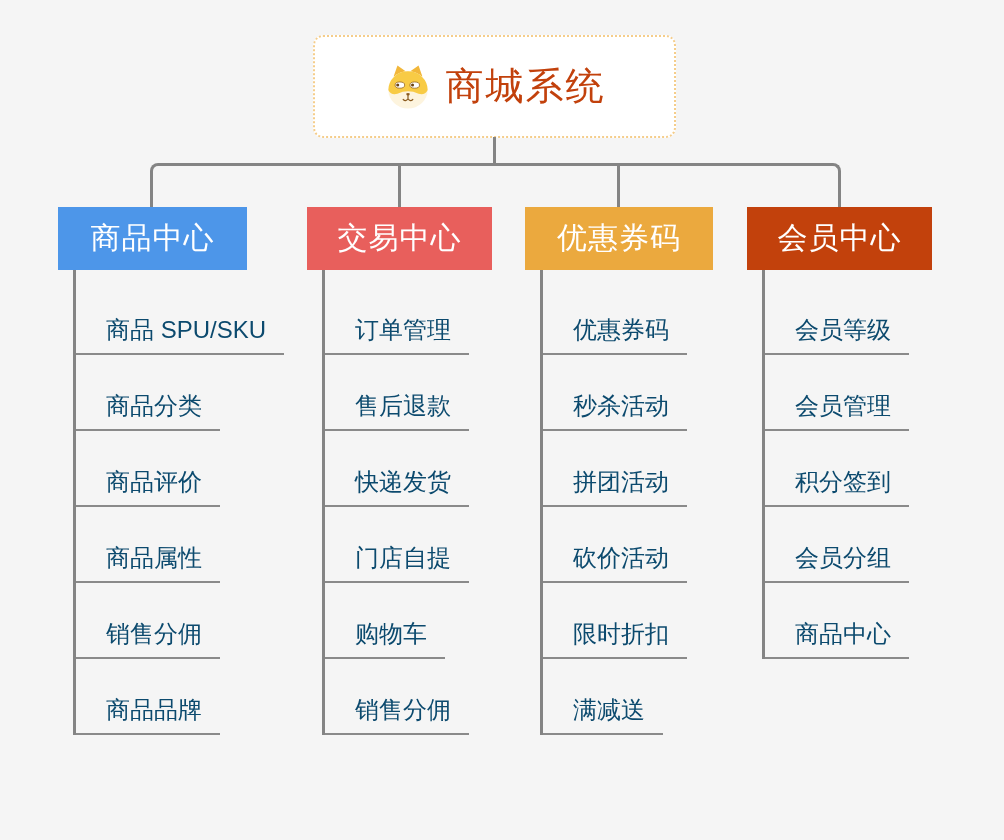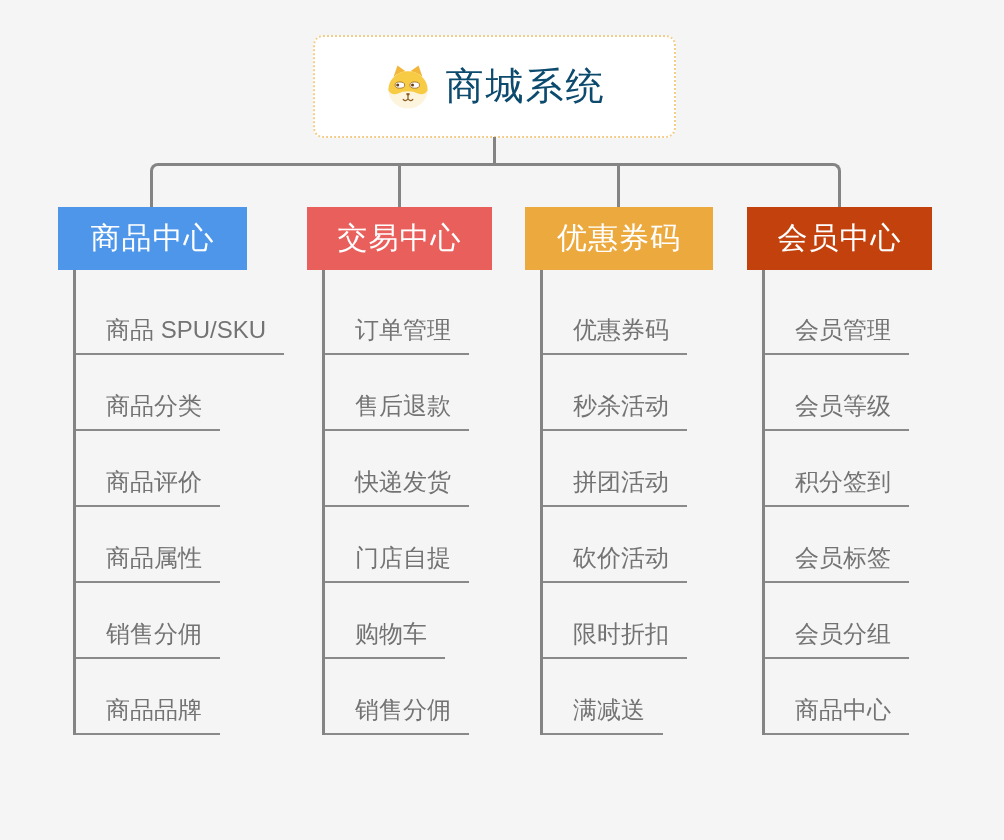--- a/index.html
+++ b/index.html
@@ -34,42 +34,42 @@
   .head {
     height:63px; border-radius:0; color:#ffffff; font-size:30px;
     display:flex; align-items:center; justify-content:center;
     letter-spacing:1px; cursor:default;
   }
   .items { margin-left:15px; border-left:3px solid #848484; }
   .item { height:76px; display:flex; align-items:flex-end; }
   .item:first-child { height:85px; }
   .label {
     border-bottom:2px solid #8a8a8a; padding:0 18px 7px 30px;
-    font-size:24px; color:#737373; white-space:nowrap;
+    font-size:24px; color:#0c4a6e; white-space:nowrap;
   }
 </style>
 </head>
 <body>
 
 <div class="canvas">
 
   <div class="root-node" style="border-color: rgb(245, 205, 138);">
     <svg width="48" height="46" viewBox="0 0 100 96">
       <polygon points="20,26 28,3 45,15" fill="#f2b73a"></polygon>
       <polygon points="80,26 72,3 55,15" fill="#f2b73a"></polygon>
       <ellipse cx="50" cy="54" rx="41" ry="39" fill="#fdf4de"></ellipse>
       <path d="M9,54 a41,39 0 0 1 82,0 q-6,12 -19,8 q-11,-5 -22,-5 q-11,0 -22,5 q-13,4 -19,-8 z" fill="#f8cb45"></path>
       <ellipse cx="33" cy="44" rx="10" ry="6.5" fill="#ffffff" stroke="#8a5a1e" stroke-width="1.5"></ellipse>
       <ellipse cx="64" cy="44" rx="10" ry="6.5" fill="#ffffff" stroke="#8a5a1e" stroke-width="1.5"></ellipse>
       <circle cx="28.5" cy="44" r="3.2" fill="#6b4312"></circle>
       <circle cx="59.5" cy="44" r="3.2" fill="#6b4312"></circle>
       <path d="M46,62 q4,-3 8,0 q-1,4 -4,4 q-3,0 -4,-4 z" fill="#8a5a1e"></path>
       <path d="M50,66 v6 M40,74 q5,5 10,-1 q5,6 10,1" stroke="#8a5a1e" stroke-width="2.5" fill="none" stroke-linecap="round"></path>
     </svg>
-    <span class="root-title" style="color: #0c4a6e;">商城系统</span>
+    <span class="root-title" style="color: #c2410c;">商城系统</span>
   </div>
 
   <div class="conn conn-root-drop"></div>
   <div class="conn conn-bus"></div>
   <div class="conn conn-drop-1"></div>
   <div class="conn conn-drop-2"></div>
 
   <div class="branch branch-0">
     <div class="head" style="background: rgb(77, 150, 233);">商品中心</div>
     <div class="items">
@@ -139,30 +139,27 @@
       <div class="item">
           <span class="label">满减送</span>
         </div>
     </div>
   </div>
 
   <div class="branch branch-3">
     <div class="head" style="background: #c2410c;">会员中心</div>
     <div class="items">
       <div class="item">
+          <span class="label">会员等级</span>
+        </div>
+      <div class="item">
           <span class="label">会员管理</span>
         </div>
       <div class="item">
-          <span class="label">会员等级</span>
-        </div>
-      <div class="item">
           <span class="label">积分签到</span>
-        </div>
-      <div class="item">
-          <span class="label">会员标签</span>
         </div>
       <div class="item">
           <span class="label">会员分组</span>
         </div>
       <div class="item">
           <span class="label">商品中心</span>
         </div>
     </div>
   </div>
 

